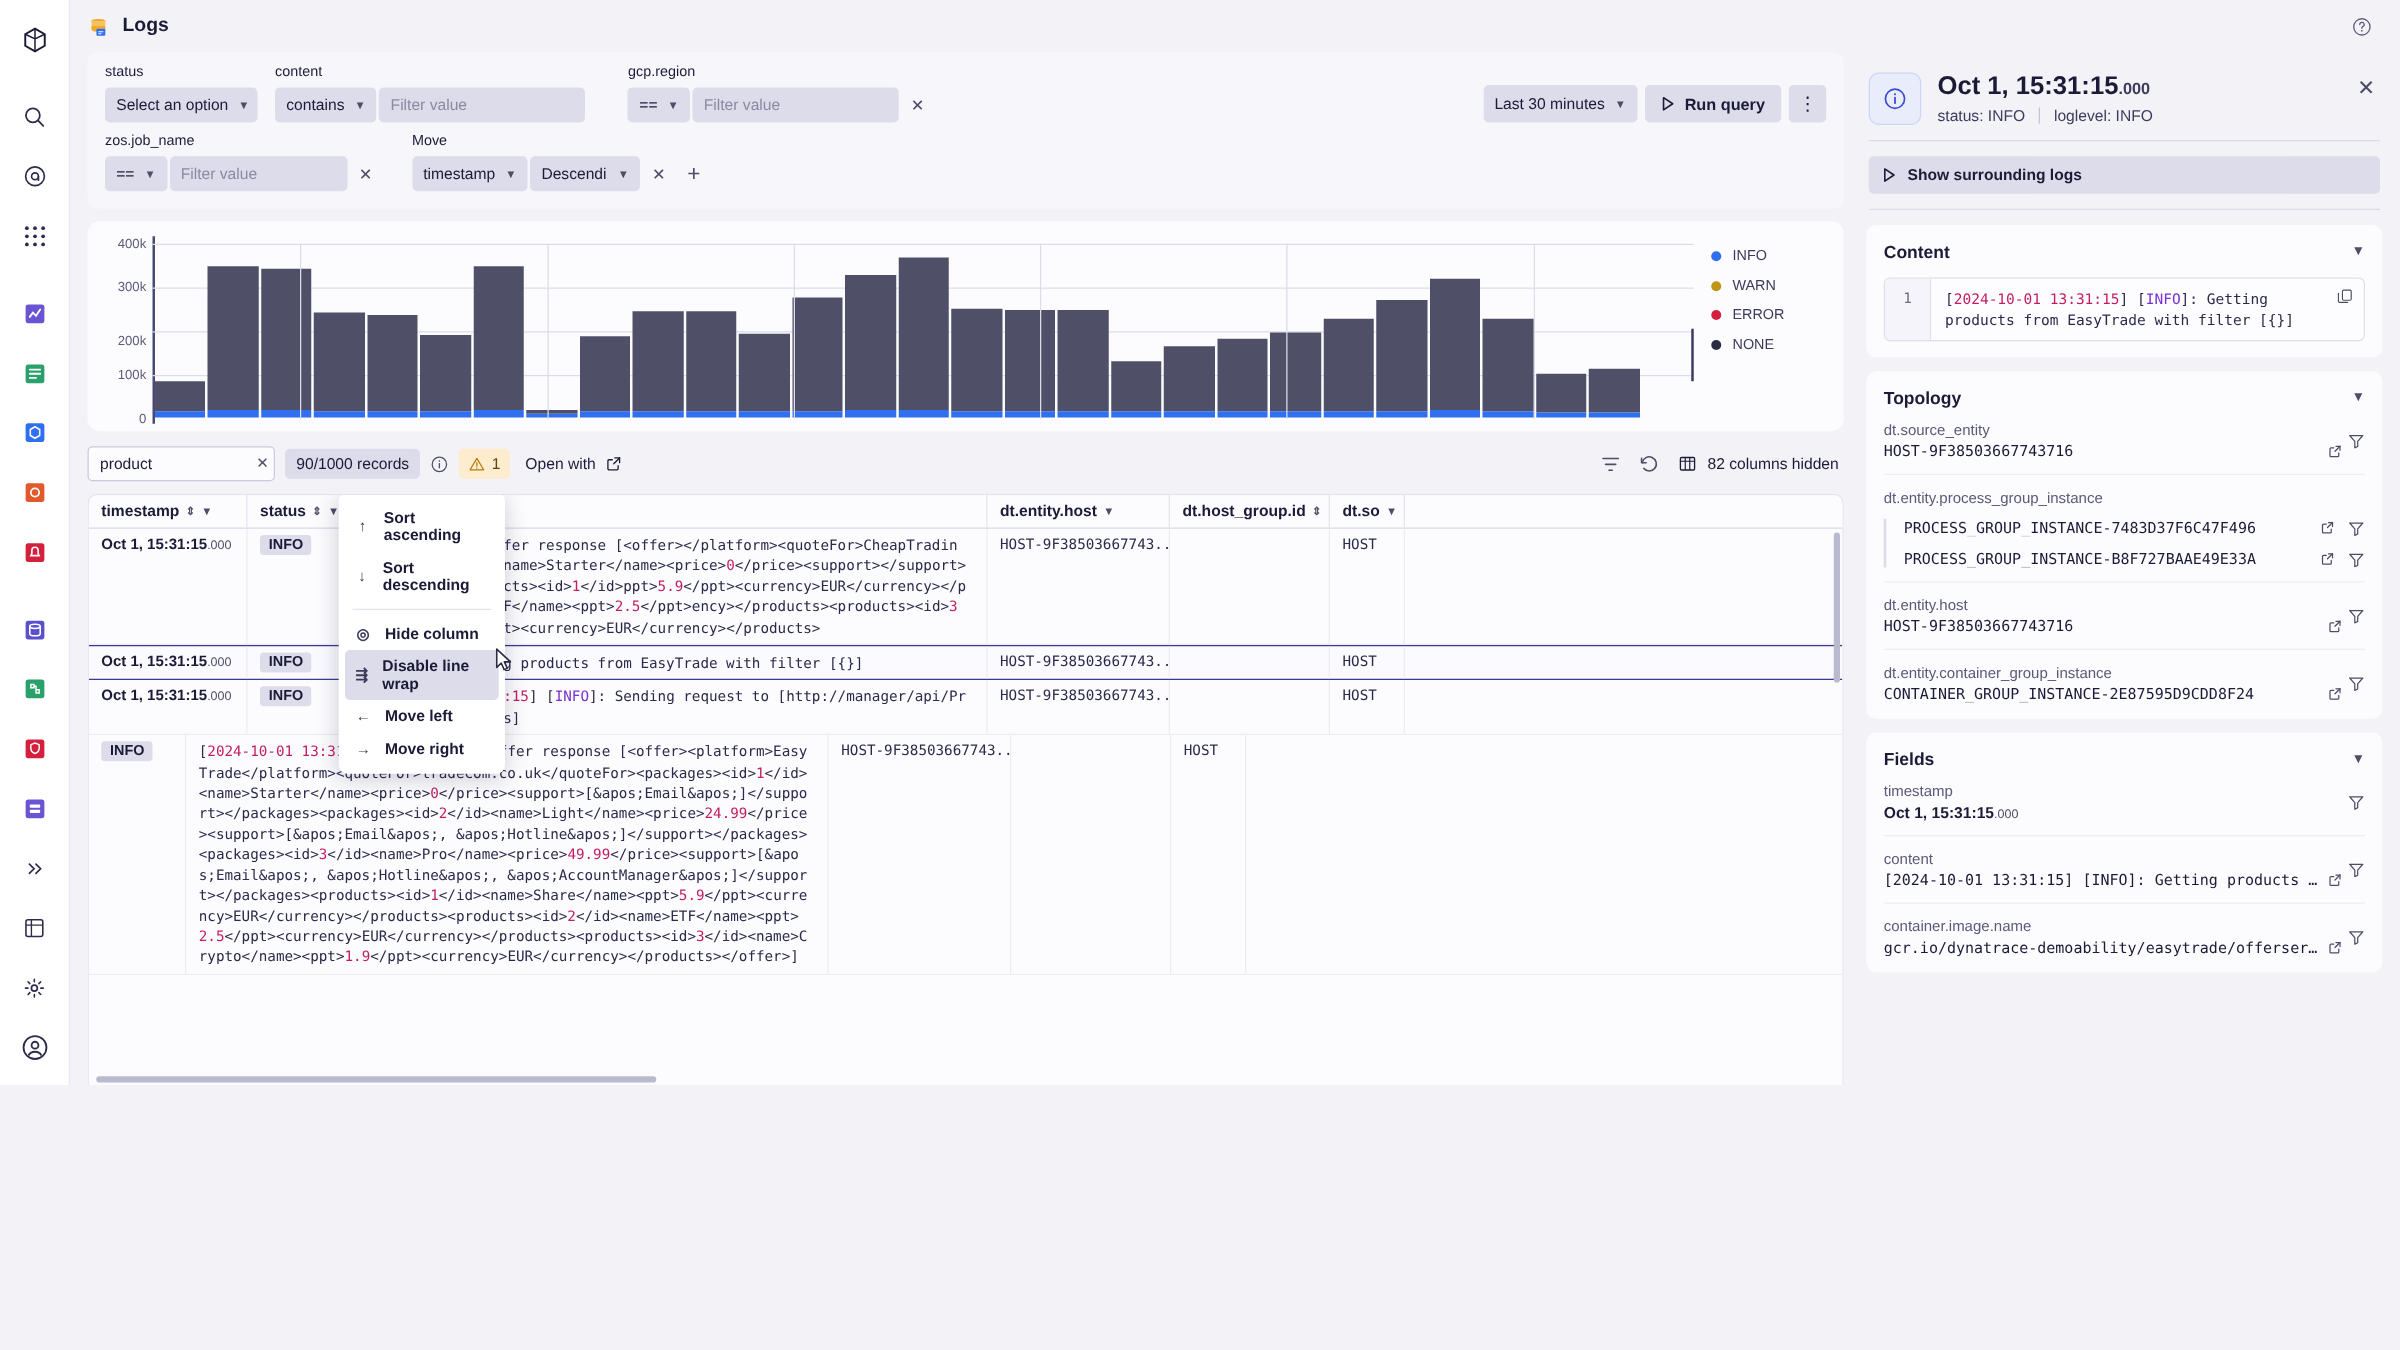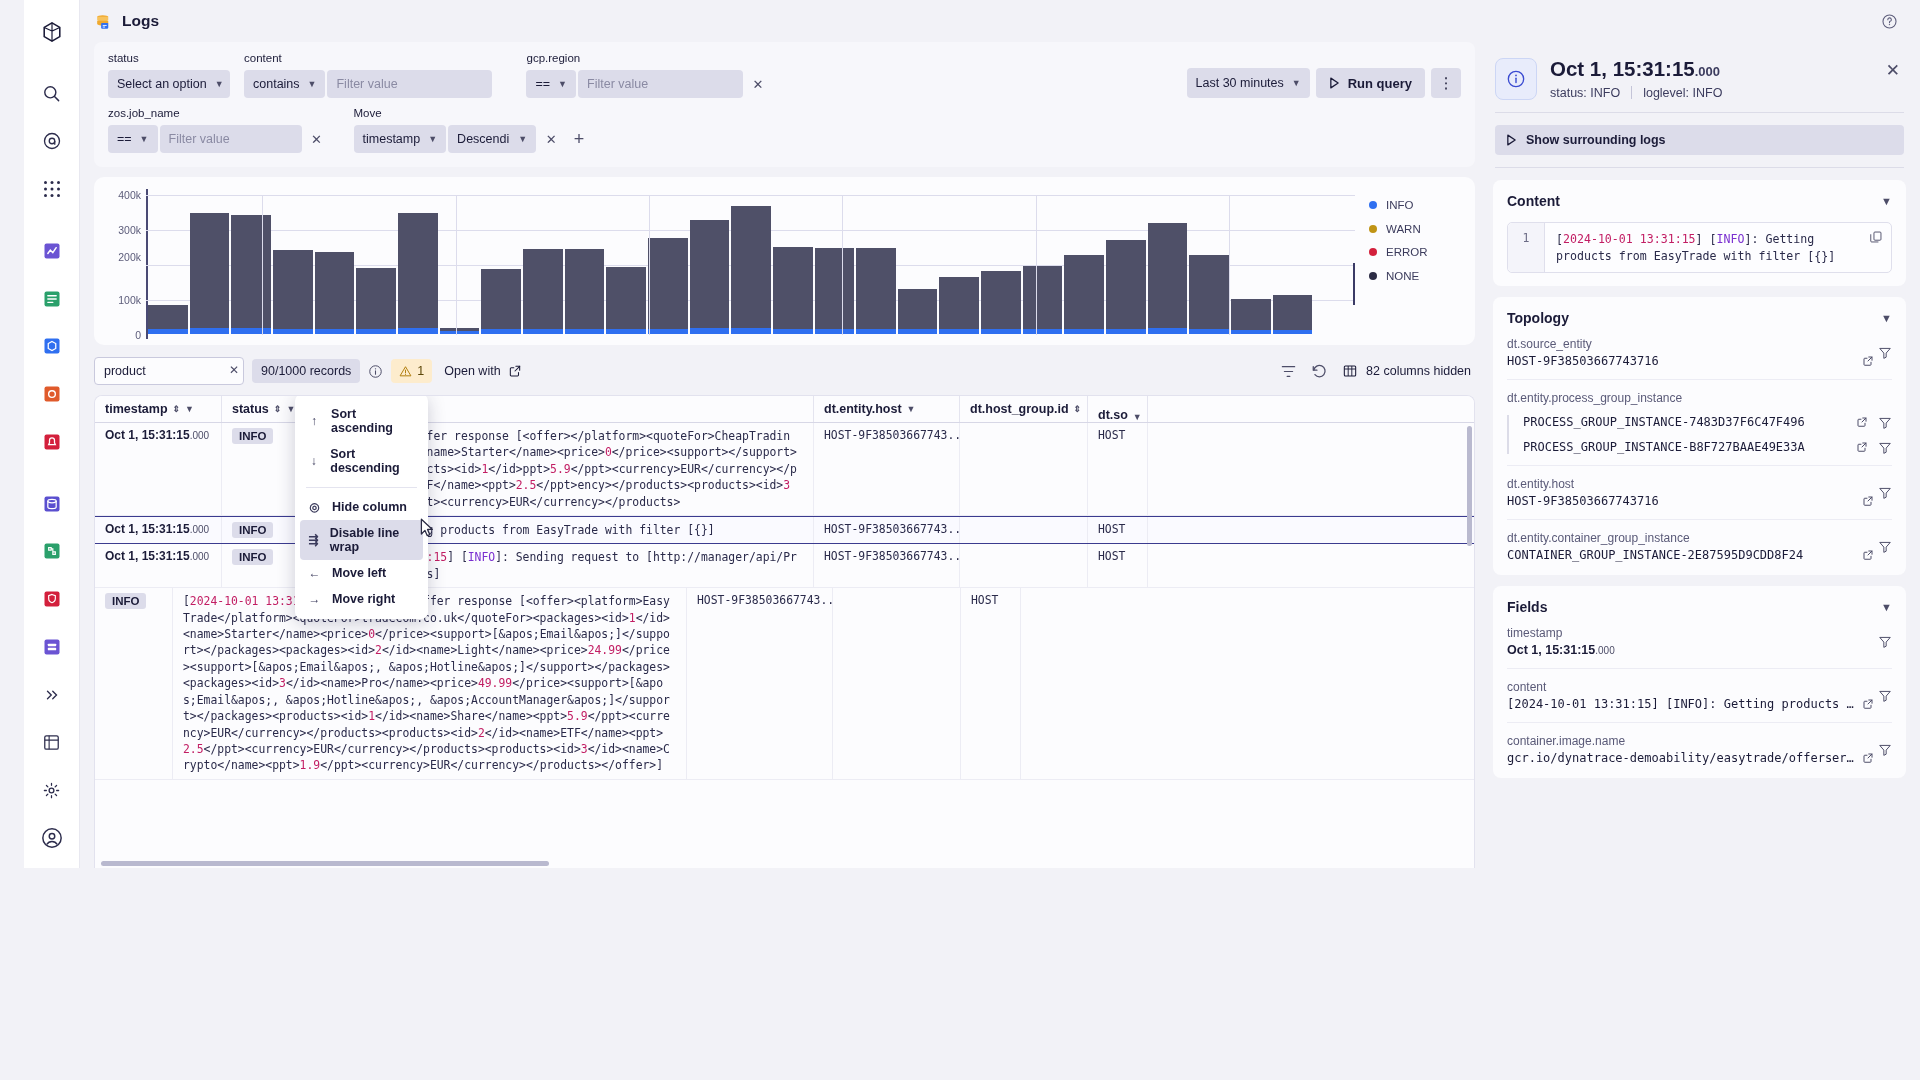--- a/index.html
+++ b/index.html
@@ -3,21 +3,21 @@
 <meta charset="utf-8">
 <style>
   * { box-sizing: border-box; margin: 0; padding: 0; }
   html, body {
     width: 1920px; height: 1080px;
     font-family: "Liberation Sans", sans-serif;
     background: #f2f2f7;
     color: #1b1b38;
     overflow: hidden;
   }
-  .app { display: flex; width: 1920px; height: 868px; padding-left: 24px; }
+  .app { display: flex; width: 1920px; height: 868px; }
 
   
   .rail {
     width: 56px; background: #ffffff; border-right: 1px solid #e8e8f0;
     display: flex; flex-direction: column; align-items: center;
     padding-top: 8px; flex: 0 0 56px;
   }
   .rail-item {
     width: 40px; height: 40px; margin: 4px 0;
     display: flex; align-items: center; justify-content: center;
@@ -485,21 +485,21 @@
                 <button class="icon-btn plus-btn">+</button>
               </div>
             </div>
           </div>
         </div>
 
         <div class="chart-card">
           <div class="yaxis" id="yaxis">
               <div class="ylab" style="top: 6px;">400k</div>
               <div class="ylab" style="top: 41px;">300k</div>
-              <div class="ylab" style="top: 68px; margin-left: 48px;">200k</div>
+              <div class="ylab" style="top: 84px; margin-left: 48px;">200k</div>
               <div class="ylab" style="top: 111px;">100k</div>
               <div class="ylab" style="top: 146px;">0</div>
             </div>
           <div class="chart-plot" id="plot">
             <div class="axis-left"></div>
           <div class="grid-line" style="top: 6px;"></div>
               <div class="grid-line" style="top: 41px;"></div>
               <div class="grid-line" style="top: 76px;"></div>
               <div class="grid-line" style="top: 111px;"></div>
               <div class="bars" style="top: 6px; height: 140px; bottom: auto;">
@@ -749,21 +749,21 @@
               </div>
               <div class="th" style="width: 146px; flex: 0 0 146px;">
                 <span>dt.entity.host</span>
                 <span class="chev">▼</span>
               </div>
               <div class="th" style="width: 128px; flex: 0 0 128px;">
                 <span>dt.host_group.id</span>
                 <span class="sorticon">⇕</span>
                 <span class="chev">▼</span>
               </div>
-              <div class="th" style="width: 60px; flex: 0 0 60px; align-items: flex-end;">
+              <div class="th" style="width: 60px; flex: 0 0 60px;">
                 <span>dt.so</span>
                 <span class="chev">▼</span>
               </div>
             </div>
           <div class="tbody" id="tbody">
               <div class="tr">
                 <div class="td td-ts" style="flex:0 0 127px"><span>Oct 1, 15:31:15</span><span class="ms">.000</span></div>
                 <div class="td" style="flex:0 0 78px"><span class="badge">INFO</span></div>
                 <div class="td td-content" style="flex:0 0 514px"><span class="tok-plain">5] </span><span class="tok-plain">[</span><span class="tok-lvl">INFO</span><span class="tok-plain">]: Got offer response [&lt;offer&gt;</span><span class="tok-plain">&lt;/platform&gt;&lt;quoteFor&gt;CheapTrading.mi&lt;/quoteFor&gt;</span><span class="tok-plain">&gt;&lt;name&gt;Starter&lt;/name&gt;&lt;price&gt;</span><span class="tok-num">0</span><span class="tok-plain">&lt;/price&gt;&lt;support&gt;</span><span class="tok-plain">&lt;/support&gt;&lt;/packages&gt;&lt;products&gt;&lt;id&gt;</span><span class="tok-num">1</span><span class="tok-plain">&lt;/id&gt;</span><span class="tok-plain">ppt&gt;</span><span class="tok-num">5.9</span><span class="tok-plain">&lt;/ppt&gt;&lt;currency&gt;EUR&lt;/currency&gt;&lt;/products&gt;</span><span class="tok-plain">&gt;&lt;name&gt;ETF&lt;/name&gt;&lt;ppt&gt;</span><span class="tok-num">2.5</span><span class="tok-plain">&lt;/ppt&gt;</span><span class="tok-plain">ency&gt;&lt;/products&gt;&lt;products&gt;&lt;id&gt;</span><span class="tok-num">3</span><span class="tok-plain">&lt;/id&gt;</span><span class="tok-plain">&lt;ppt&gt;</span><span class="tok-num">1.9</span><span class="tok-plain">&lt;/ppt&gt;&lt;currency&gt;EUR&lt;/currency&gt;&lt;/products&gt;</span></div>
                 <div class="td td-host" style="flex:0 0 146px">HOST-9F38503667743...</div>

